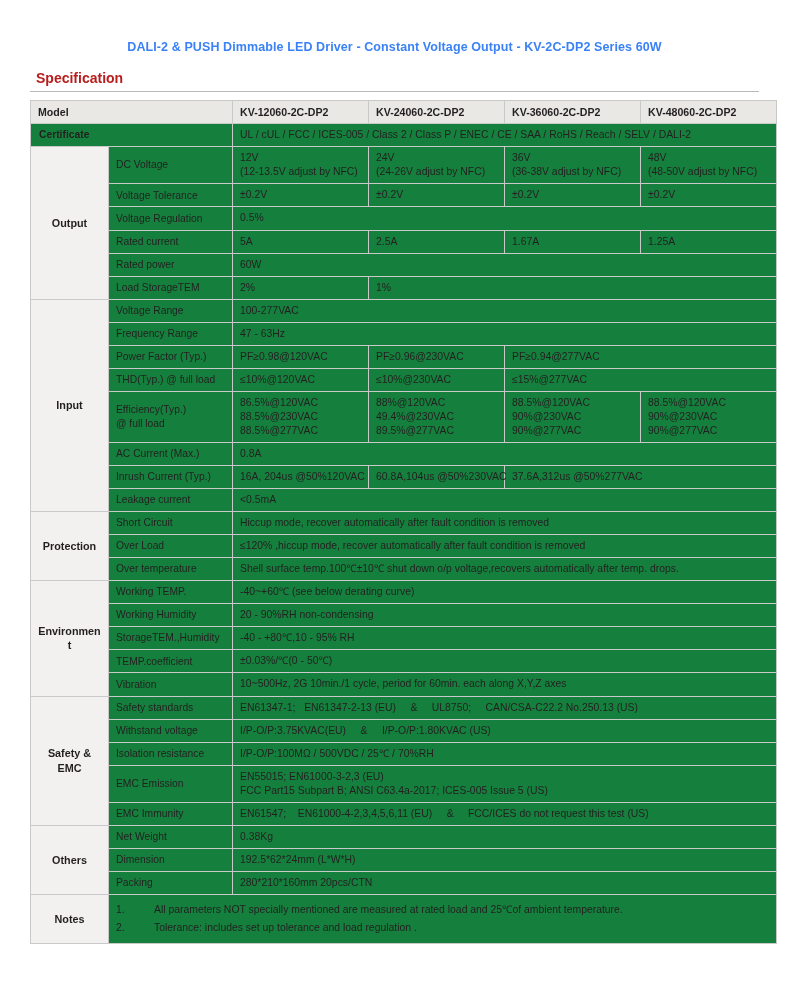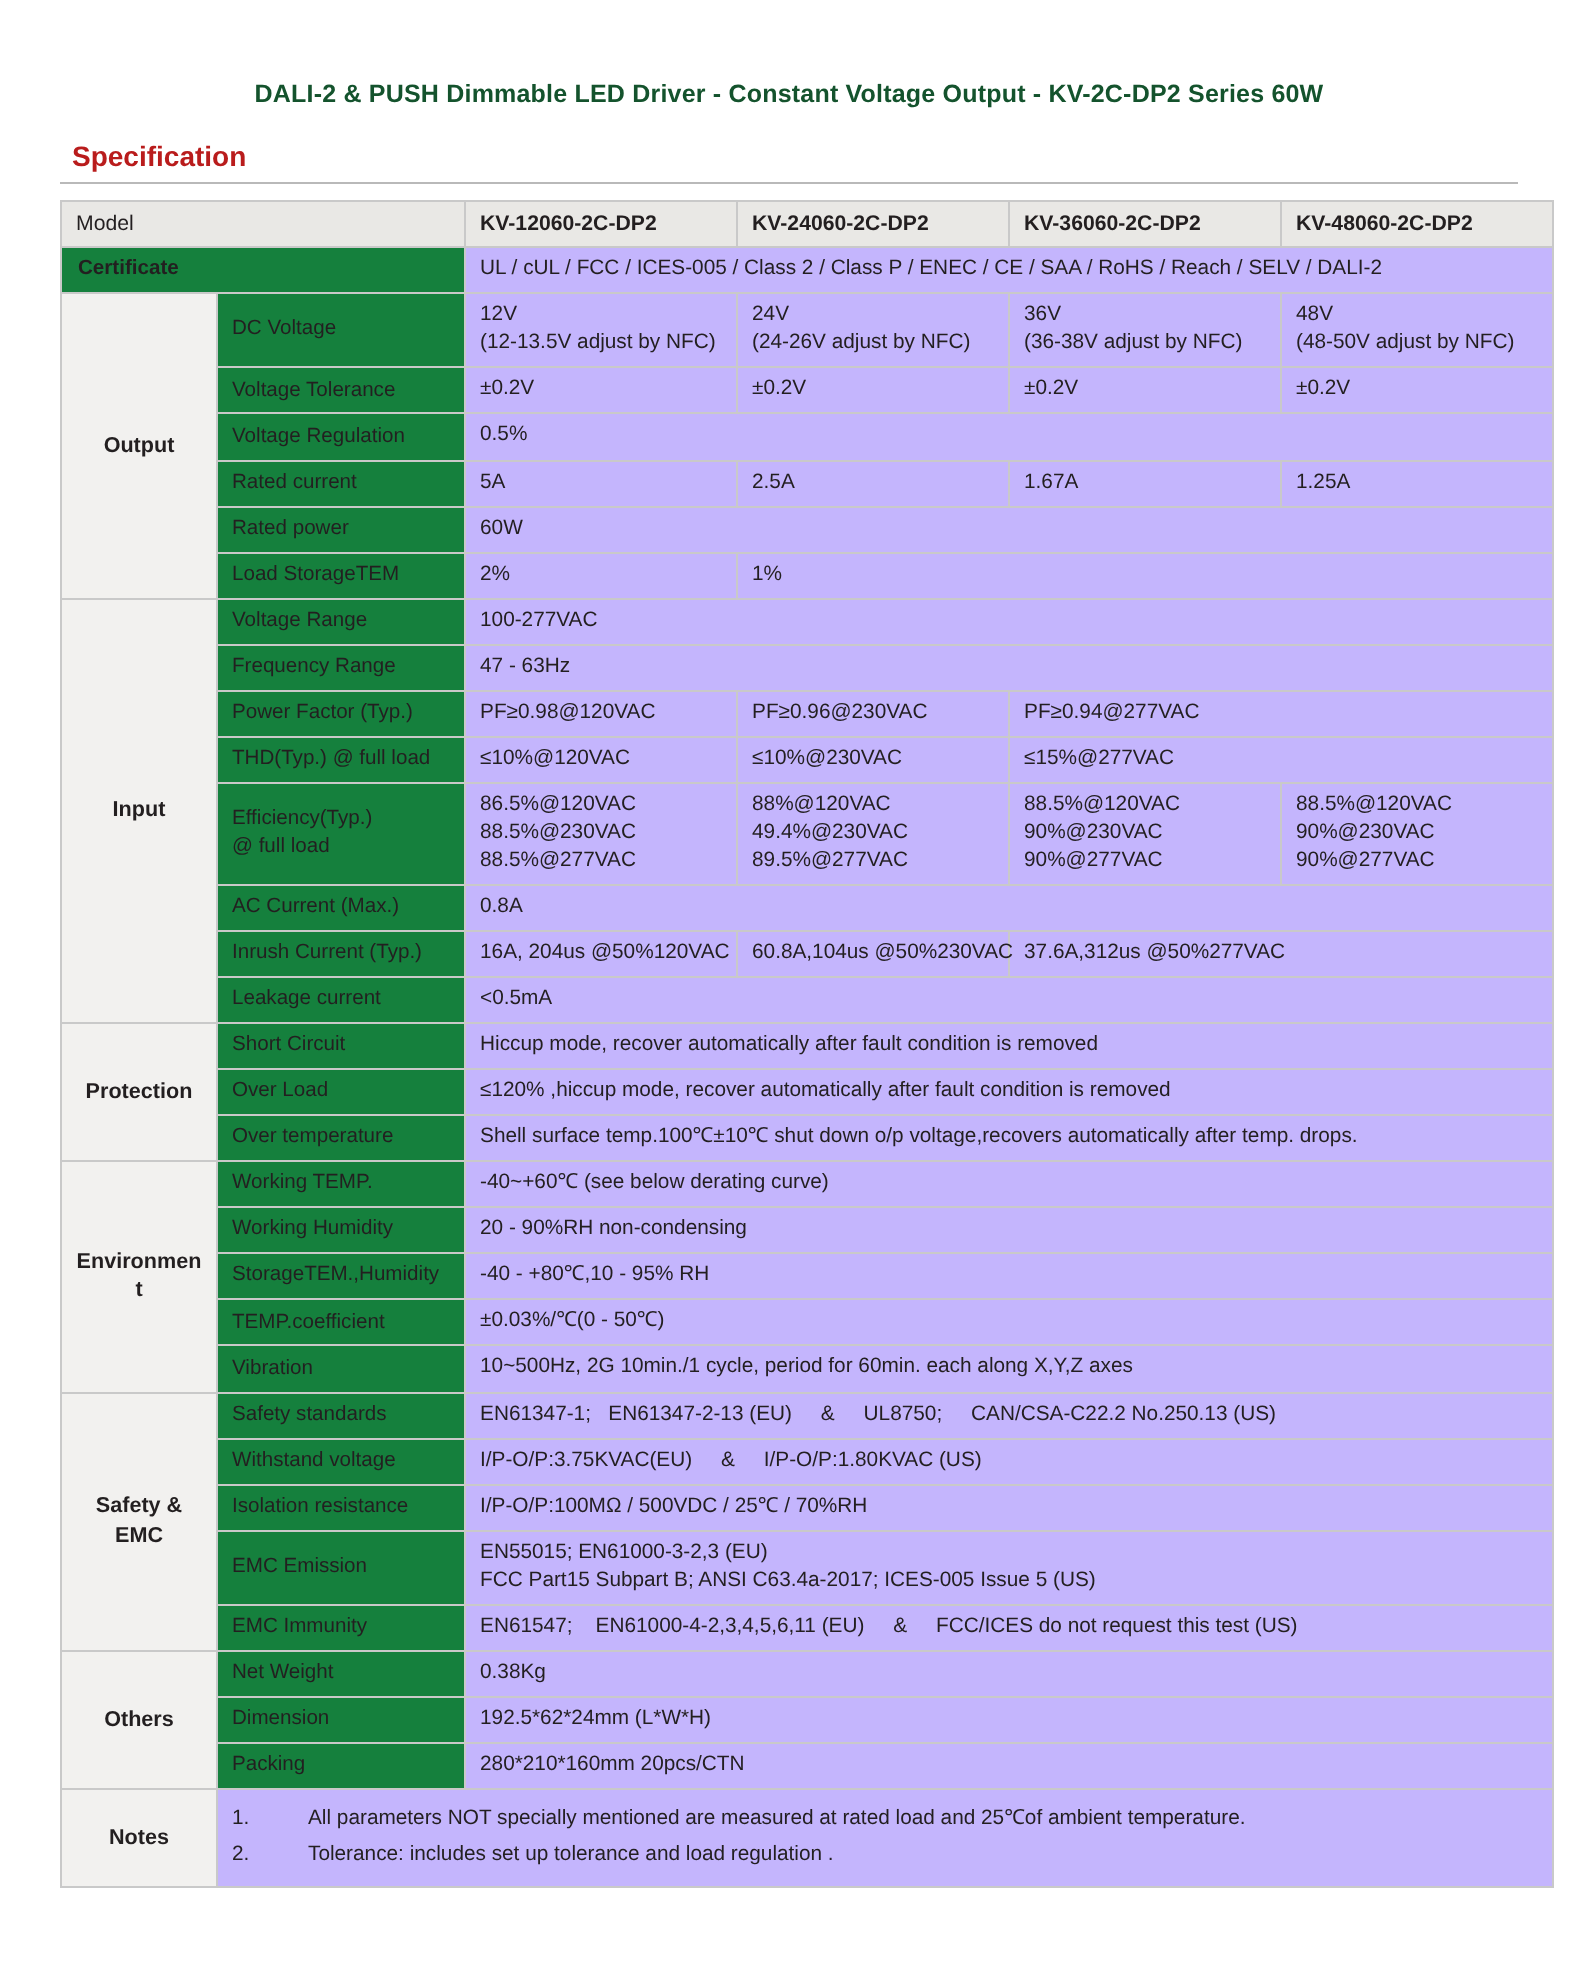--- a/index.html
+++ b/index.html
@@ -18,21 +18,21 @@
     position: relative;
     width: 789px;
     height: 992px;
     box-sizing: border-box;
     padding: 0 22px;
   }
   .doc-title {
     text-align: center;
     font-size: 12.5px;
     font-weight: bold;
-    color: #14532d;
+    color: #3b82f6;
     padding-top: 40px;
     padding-bottom: 16px;
     letter-spacing: 0.1px;
   }
   .section-head {
     font-size: 14px;
     font-weight: bold;
     color: #b91c1c;
     padding-left: 14px;
     padding-bottom: 5px;
@@ -61,25 +61,25 @@
     background: #f2f1ef;
     text-align: center;
     font-weight: bold;
     font-size: 10.8px;
   }
   .lbl {
     background: #15803d;
     font-size: 10.3px;
   }
   .val {
-    background: #c4b5fd;
+    background: #15803d;
   }
   .hdr-model {
     background: #e9e8e5;
-    font-weight: normal;
+    font-weight: bold;
     font-size: 10.6px;
   }
   .hdr-cell {
     background: #e9e8e5;
     font-weight: bold;
     font-size: 10.6px;
   }
   .sub {
     display: block;
   }

